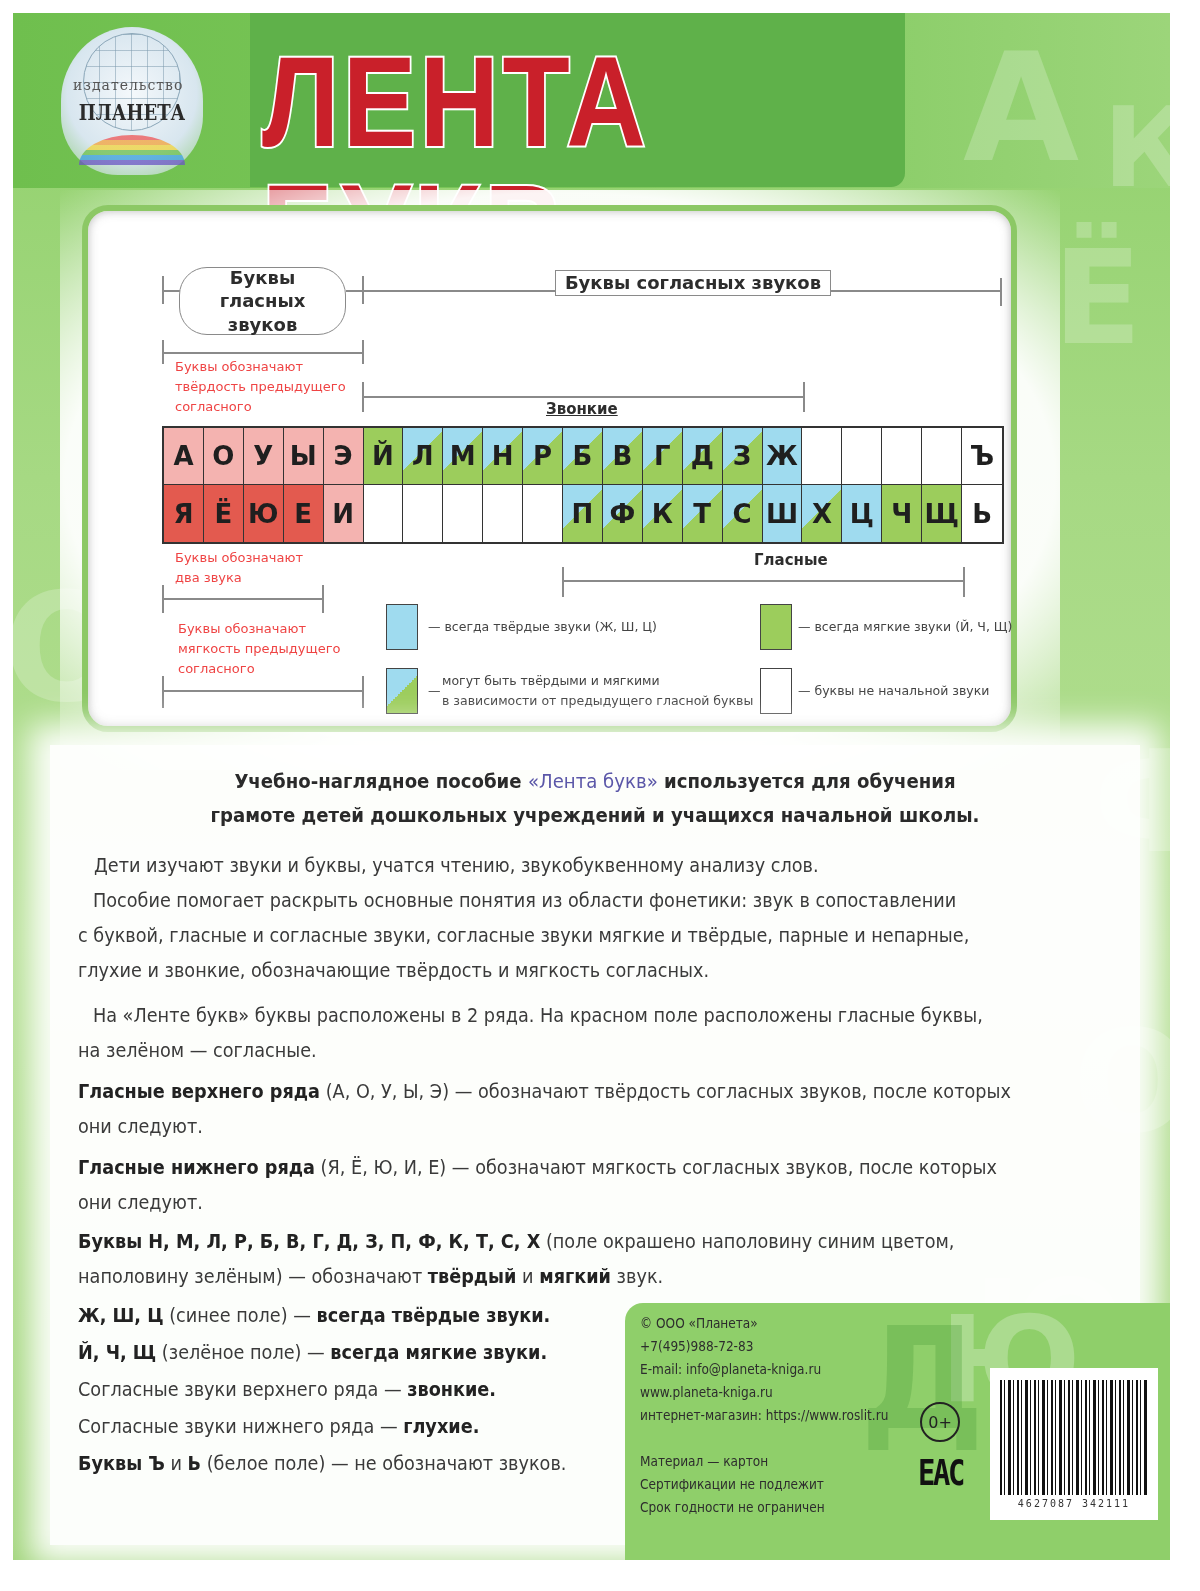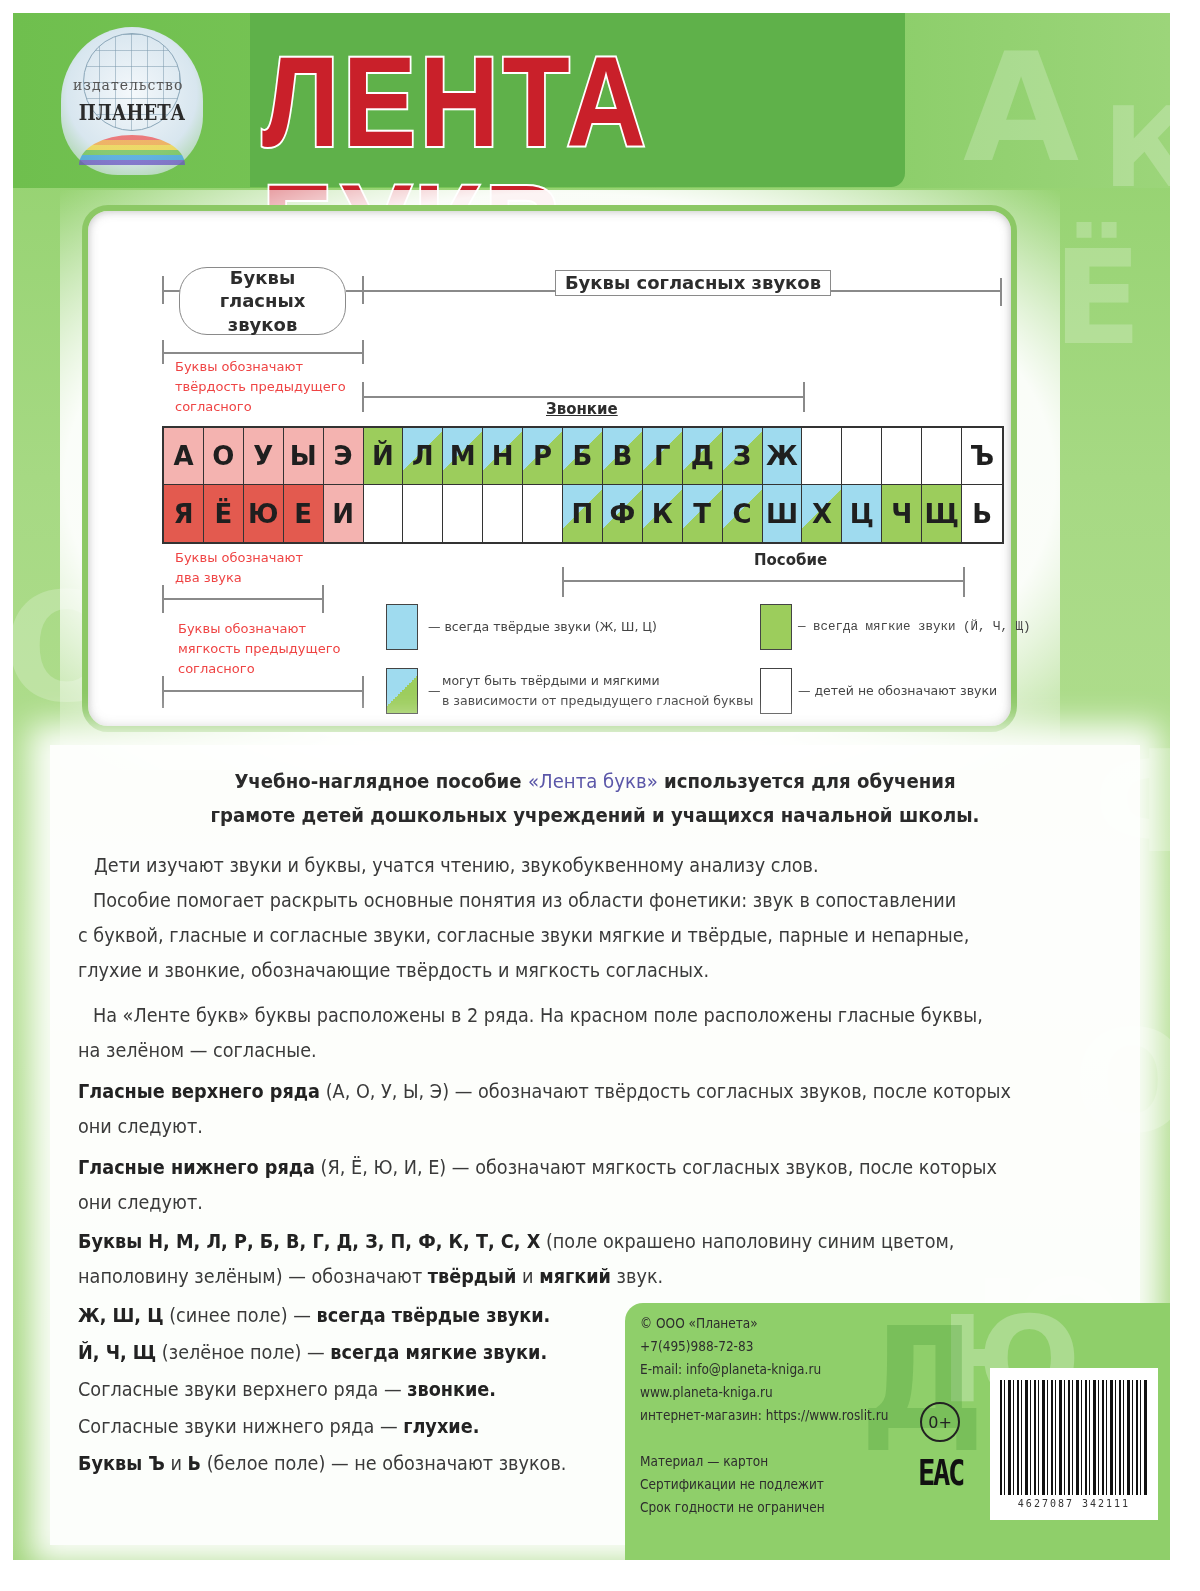--- a/index.html
+++ b/index.html
@@ -257,38 +257,38 @@
 <div class="small-note" style="left:175px; top:548px; width:145px;">Буквы обозначают два звука</div>
 <div class="vtick" style="left:162px; top:585px; height:28px;"></div>
 <div class="hline" style="left:162px; top:598px; width:162px;"></div>
 <div class="vtick" style="left:322px; top:585px; height:28px;"></div>
 
 <div class="small-note" style="left:178px; top:619px; width:170px;">Буквы обозначают мягкость предыдущего согласного</div>
 <div class="vtick" style="left:162px; top:676px; height:32px;"></div>
 <div class="hline" style="left:162px; top:690px; width:201px;"></div>
 <div class="vtick" style="left:362px; top:676px; height:32px;"></div>
 
-<div class="group-label" style="left:754px; top:551px;">Пособие</div>
+<div class="group-label" style="left:754px; top:551px;">Гласные</div>
 <div class="vtick" style="left:562px; top:567px; height:30px;"></div>
 <div class="hline" style="left:562px; top:580px; width:402px;"></div>
 <div class="vtick" style="left:963px; top:567px; height:30px;"></div>
 
 <div class="legend-swatch" style="left:386px; top:604px; background:#9fdbef;"></div>
 <div class="legend-text" style="left:428px; top:618px;">— всегда твёрдые звуки (Ж, Ш, Ц)</div>
 
 <div class="legend-swatch" style="left:386px; top:668px; background:linear-gradient(135deg, #9fdbef 0 50%, #9ccd5c 50% 100%);"></div>
 <div class="legend-text" style="left:428px; top:682px;">—</div>
 <div class="legend-text" style="left:442px; top:672px;">могут быть твёрдыми и мягкими</div>
 <div class="legend-text" style="left:442px; top:692px;">в зависимости от предыдущего гласной буквы</div>
 
 <div class="legend-swatch" style="left:760px; top:604px; background:#9ccd5c;"></div>
-<div class="legend-text" style="left:798px; top:618px;font-family:Liberation Mono, monospace;">— всегда мягкие звуки (Й, Ч, Щ)</div>
+<div class="legend-text" style="left:798px; top:618px;">— всегда мягкие звуки (Й, Ч, Щ)</div>
 
 <div class="legend-swatch" style="left:760px; top:668px; background:#ffffff;"></div>
-<div class="legend-text" style="left:798px; top:682px;">— детей не обозначают звуки</div>
+<div class="legend-text" style="left:798px; top:682px;">— буквы не начальной звуки</div>
 
 <div class="text-area"></div>
 
 <div class="lead">
   <span>Учебно-наглядное пособие </span><span class="accent">«Лента букв»</span><span> используется для обучения</span><br>
   <span>грамоте детей дошкольных учреждений и учащихся начальной школы.</span>
 </div>
 
 <div class="para" style="top:848px; left:94px;">
   <span>Дети изучают звуки и буквы, учатся чтению, звукобуквенному анализу слов.</span>

